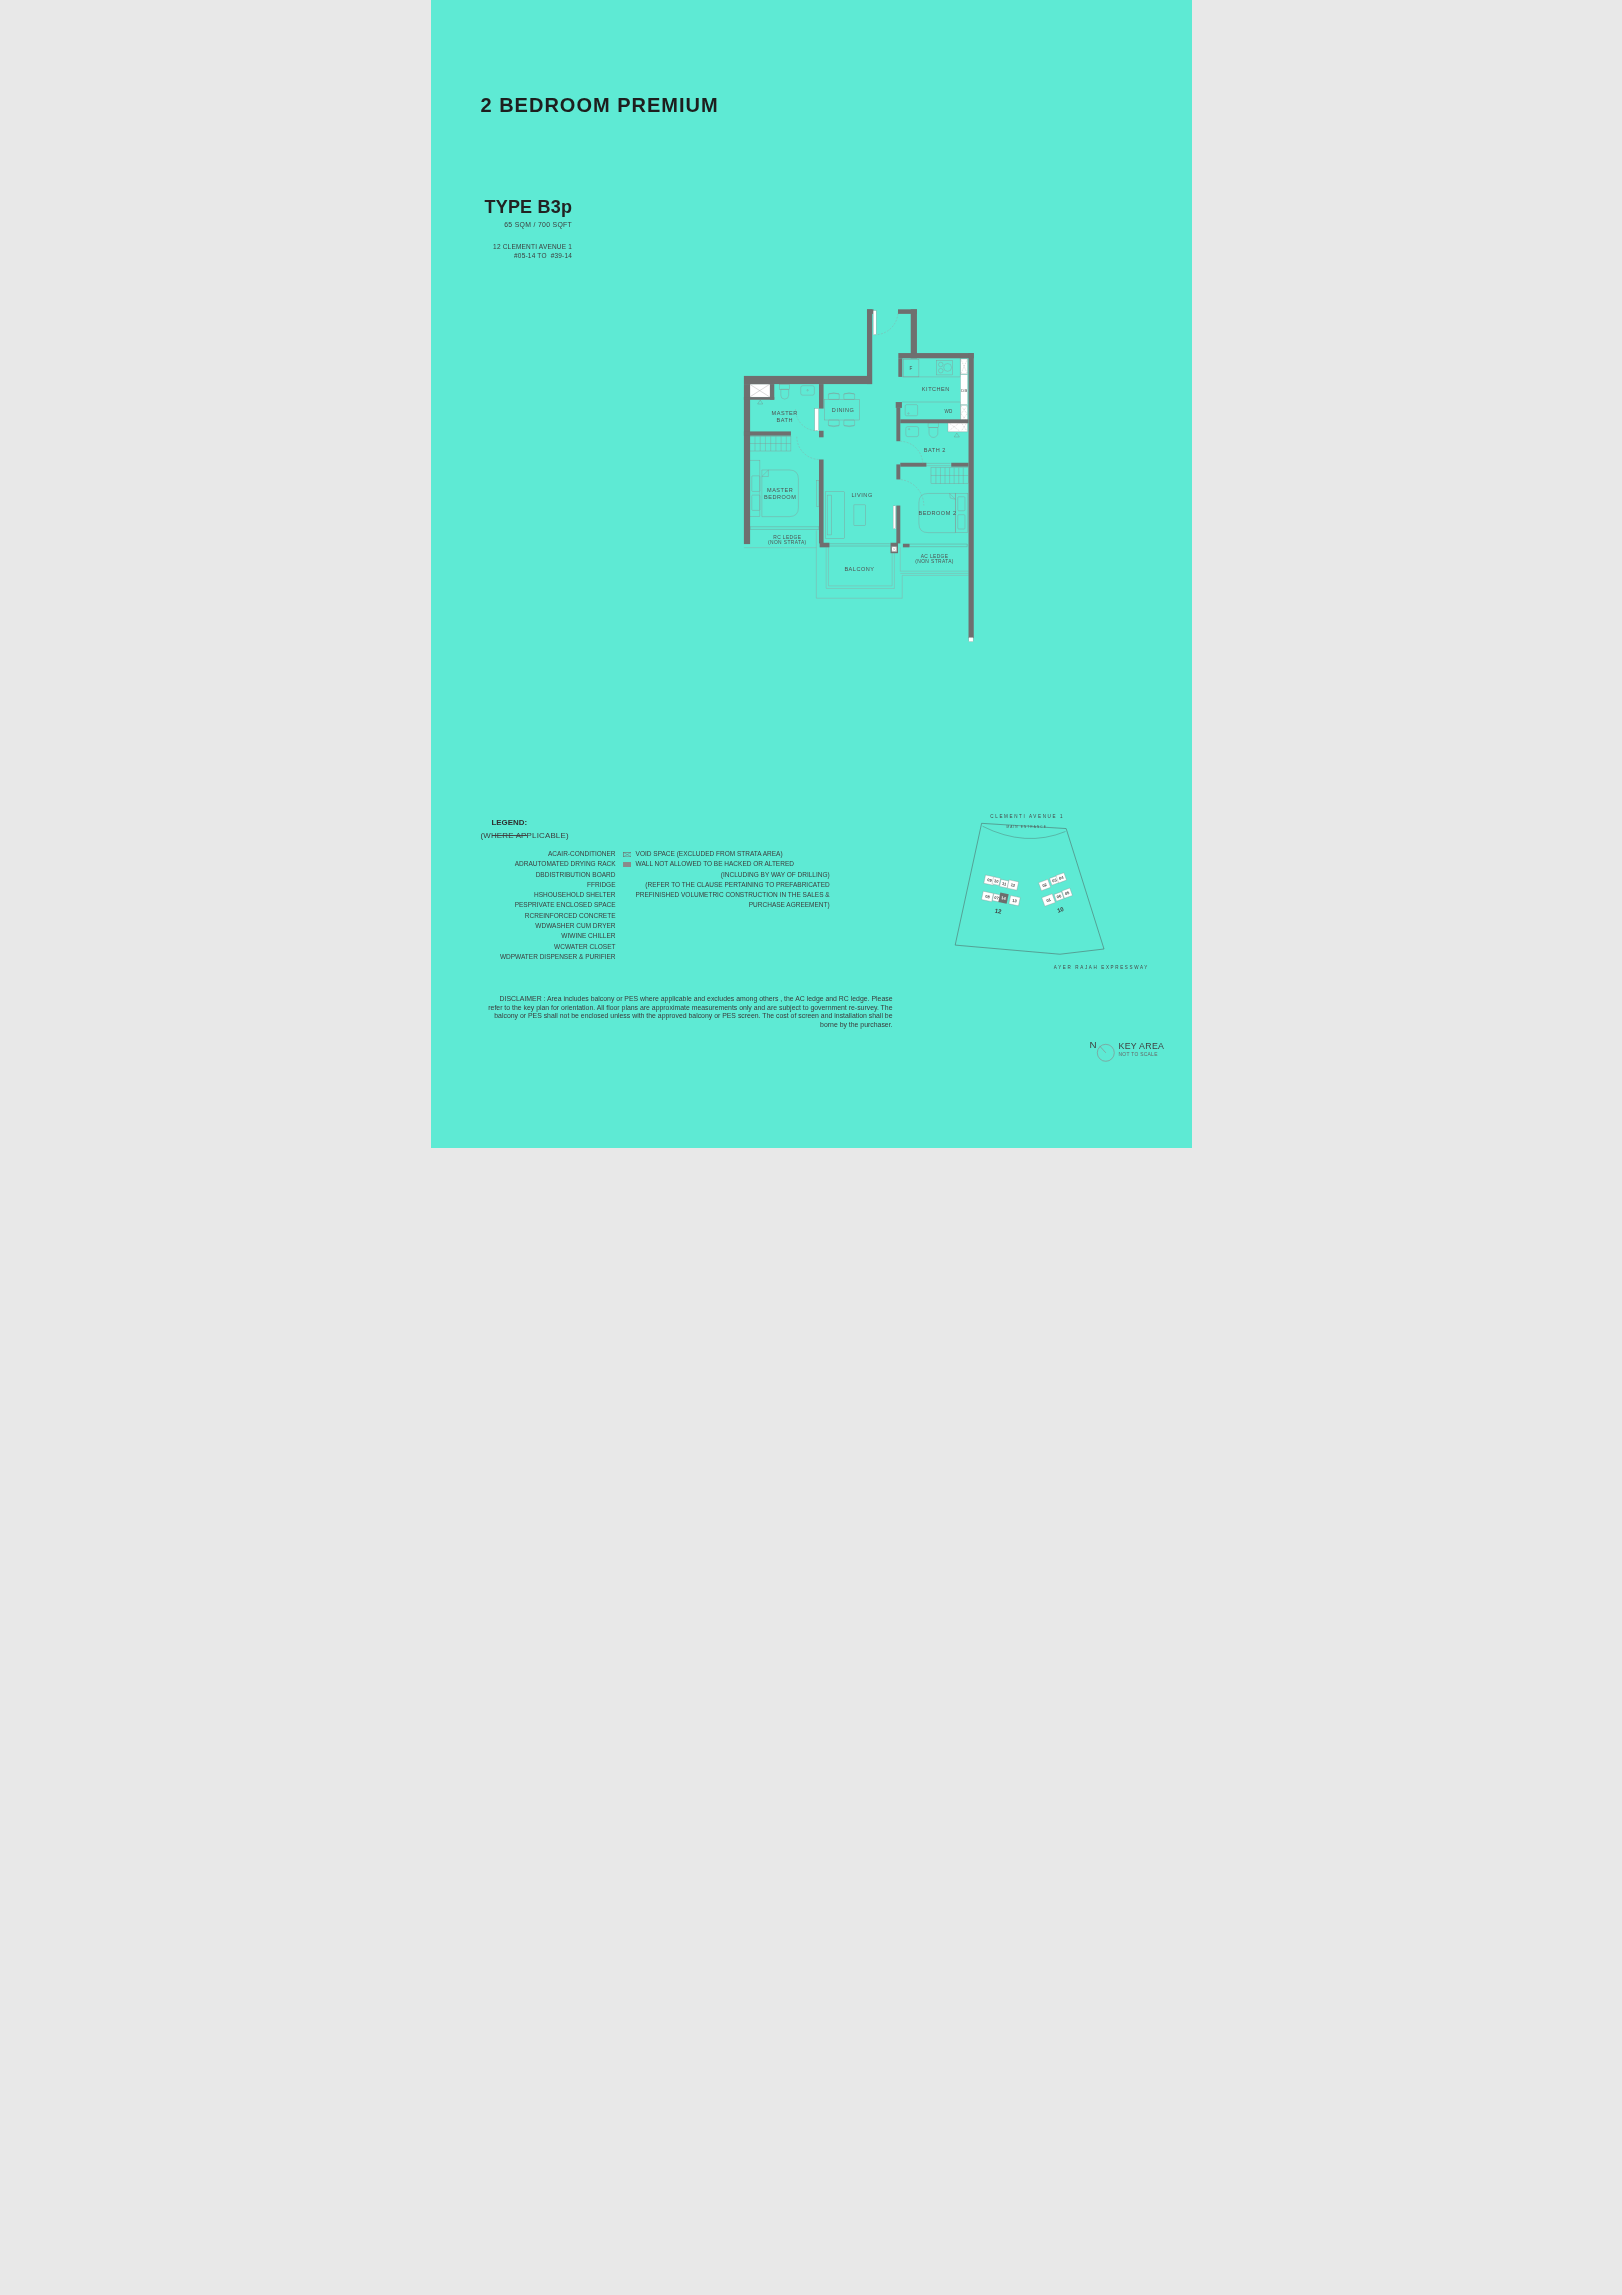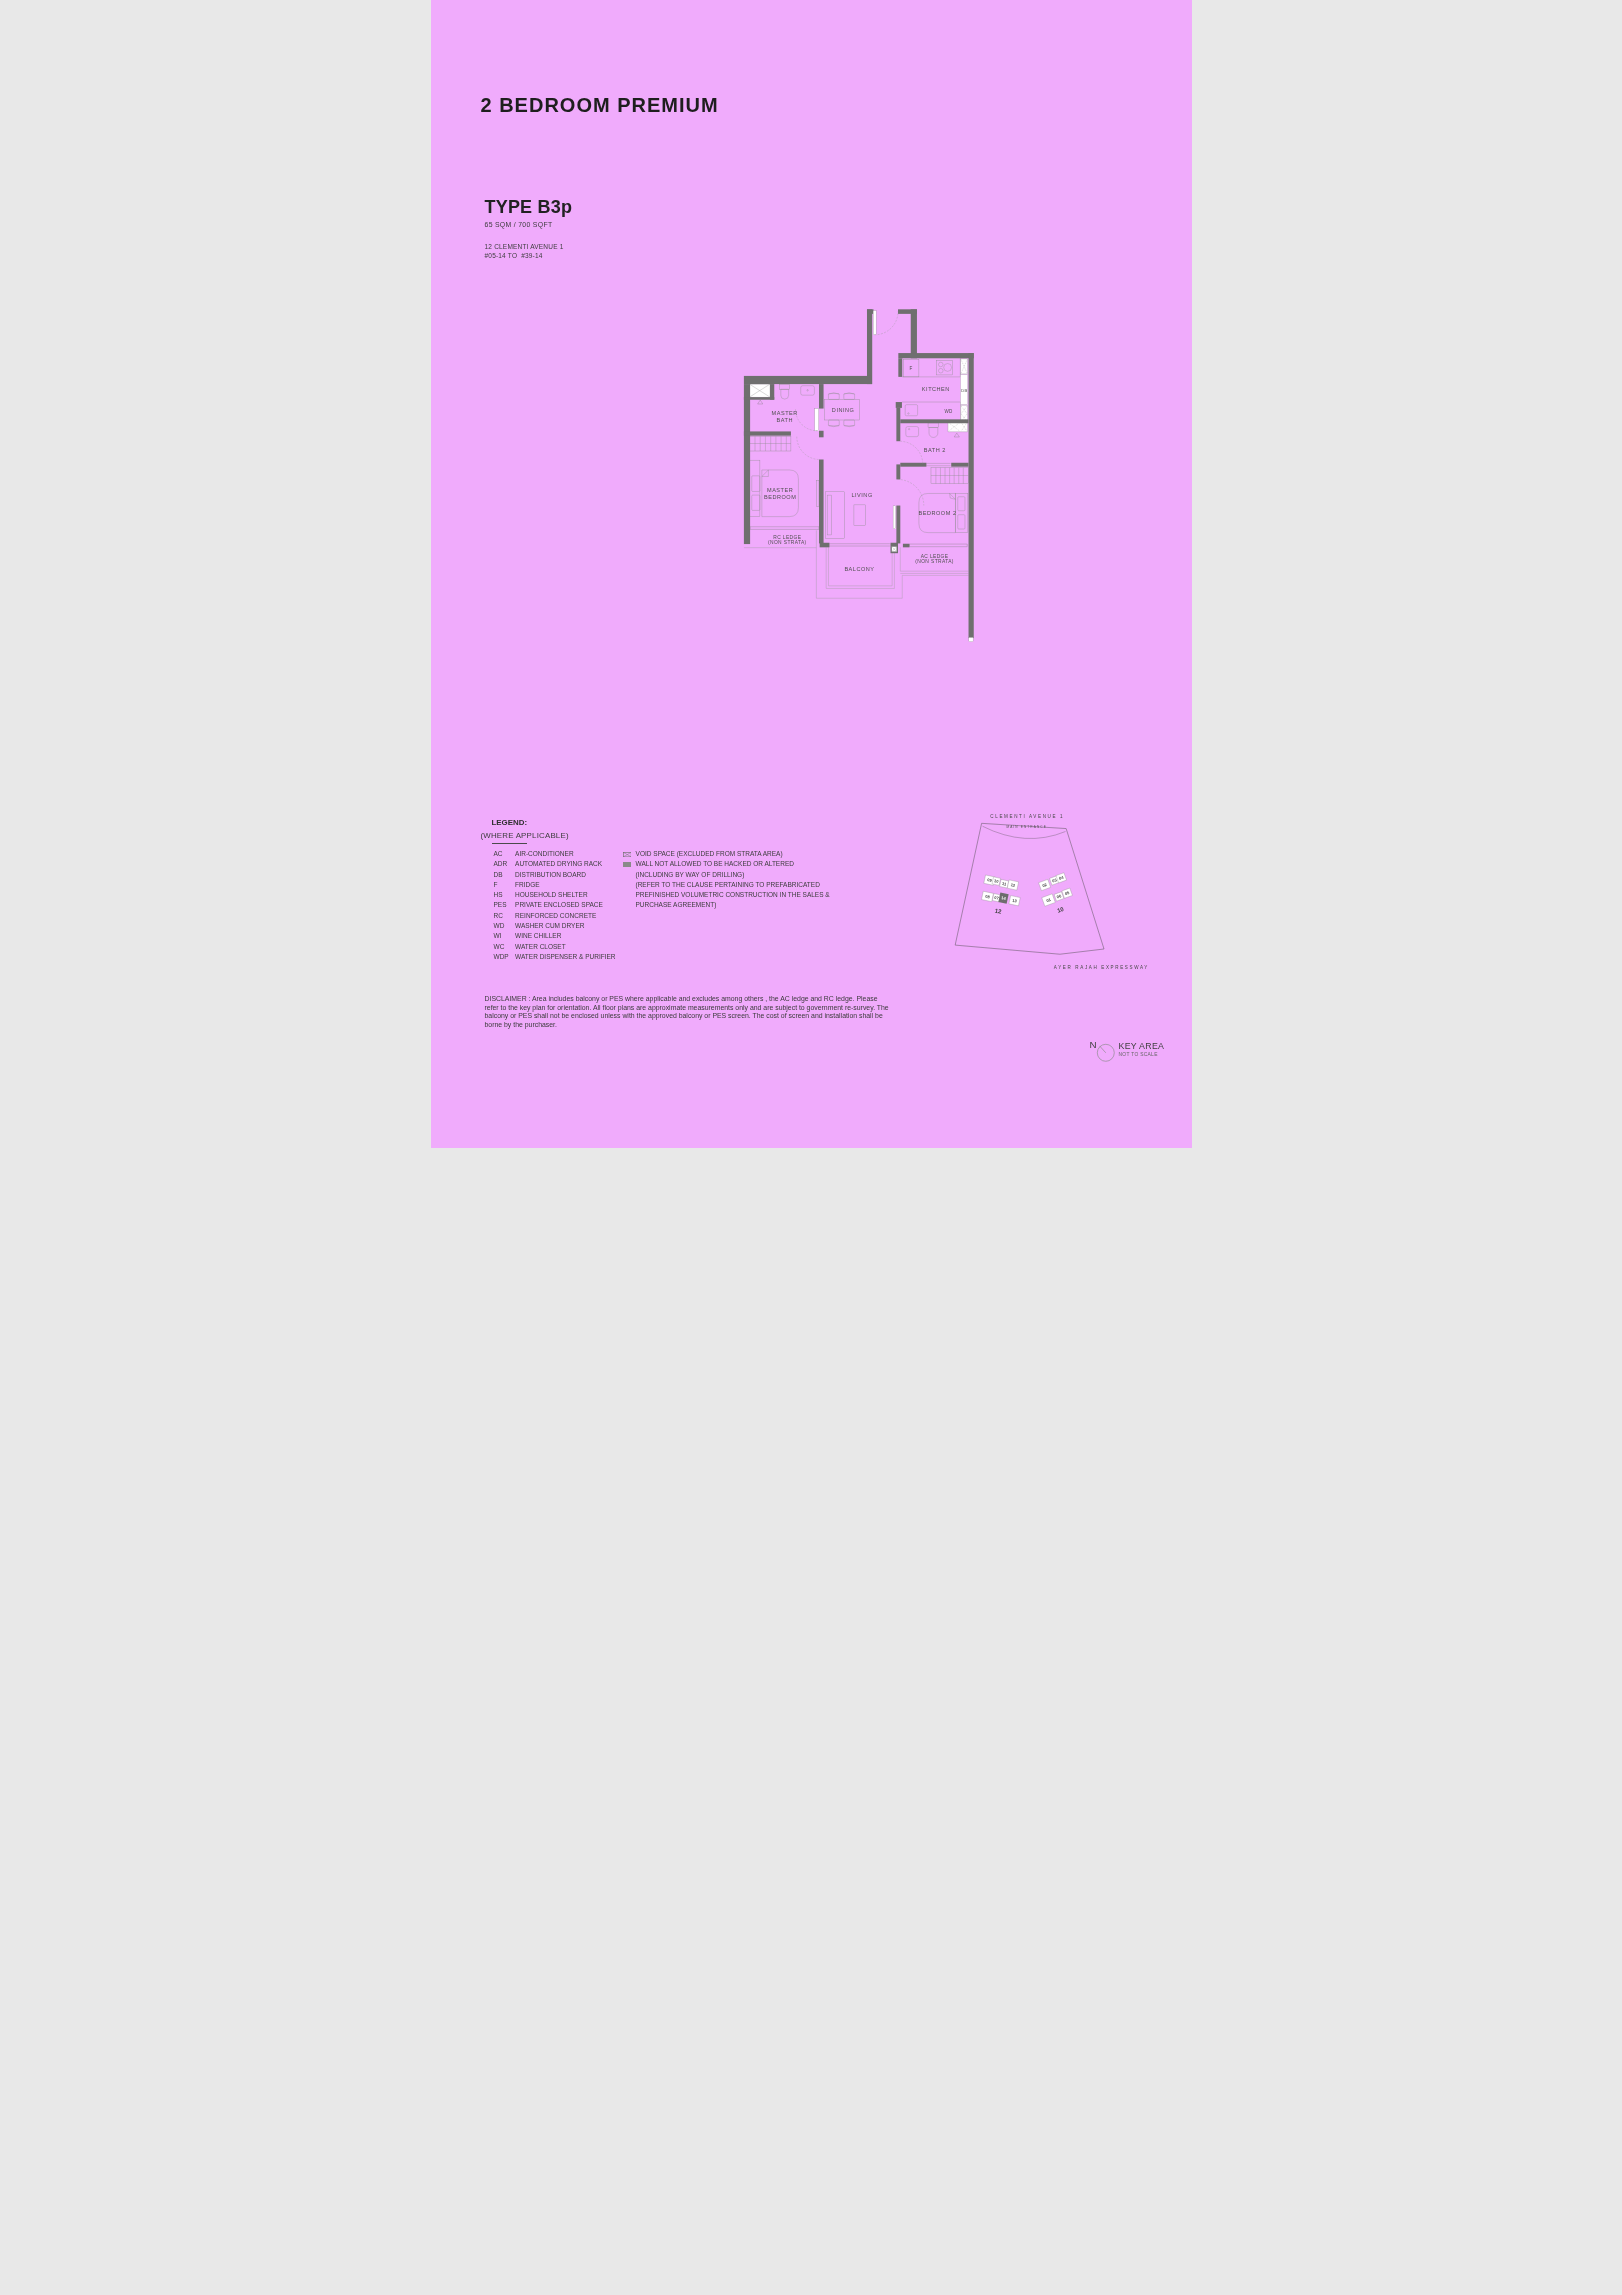--- a/index.html
+++ b/index.html
@@ -1,28 +1,28 @@
 <!DOCTYPE html>
 <html style="font-size:10.5px"><head>
 <meta charset="utf-8">
 <style>
   html,body{margin:0;padding:0;background:#e8e8e8;}
-  .page{position:relative;width:761px;height:1148px;background:#f0abfc;margin:0 auto;
-        font-family:"Liberation Sans",sans-serif;overflow:hidden;color:#3c3c3c;}
+  .page{position:relative;width:761px;height:1148px;background:#5eead4;margin:0 auto;
+        font-family:"Liberation Sans",sans-serif;overflow:hidden;color:#3c3c3c;text-align:right;}
   .abs{position:absolute;}
   
   .title{left:50px;top:94px;font-size:20px;font-weight:700;letter-spacing:1px;color:#1e1e1e;}
   .unit-info{left:54px;top:197px;}
   .unit-type{font-size:18px;font-weight:700;letter-spacing:0.2px;color:#222;}
   .unit-area{font-size:6.9px;letter-spacing:0.3px;margin-top:3.3px;color:#3d3d3d;}
   .unit-addr{font-size:6.5px;letter-spacing:0.2px;margin-top:1.3px;color:#3d3d3d;line-height:8.5px;white-space:pre;}
   .addr-gap{margin-top:14.4px;}
   
   .legend-head{left:61px;top:818px;font-size:7.9px;font-weight:700;color:#2e2e2e;
-               border-bottom:0.8px solid #4a4a4a;padding-bottom:16px;}
+               border-bottom:0.8px solid #4a4a4a;padding-bottom:8px;}
   .legend-sub{left:50px;top:831px;font-size:7.9px;color:#3c3c3c;letter-spacing:0.2px;}
   .legend-items{left:63px;top:849px;font-size:6.5px;color:#3c3c3c;line-height:10.3px;}
   .legend-items .abbr{display:inline-block;width:21.6px;}
   .legend-symbols{left:192px;top:849px;font-size:6.5px;color:#3c3c3c;line-height:10.3px;}
   .sym-row{display:flex;align-items:center;}
   .sym-icon{width:8.5px;height:5.2px;margin-right:4.6px;flex:0 0 auto;}
   .wall-swatch{width:8.5px;height:5.2px;background:#8a8a8a;}
   .sym-notes{margin-left:13px;}
   
   .disclaimer{left:54px;top:995px;width:408px;font-size:6.9px;line-height:8.6px;color:#3a3a3a;}

